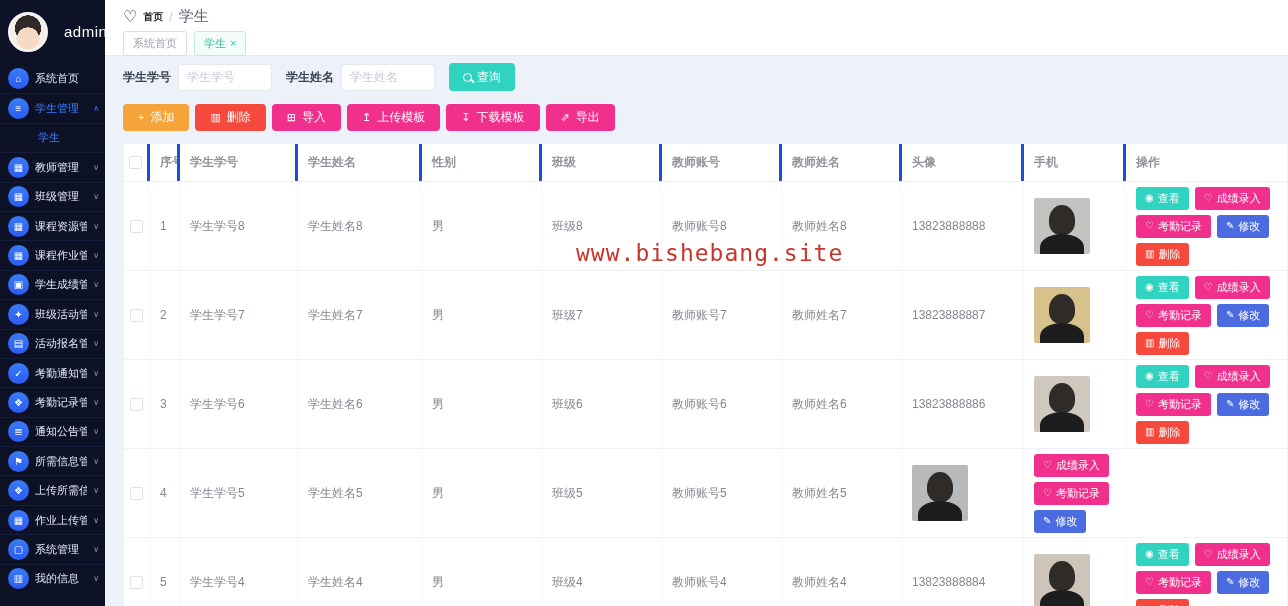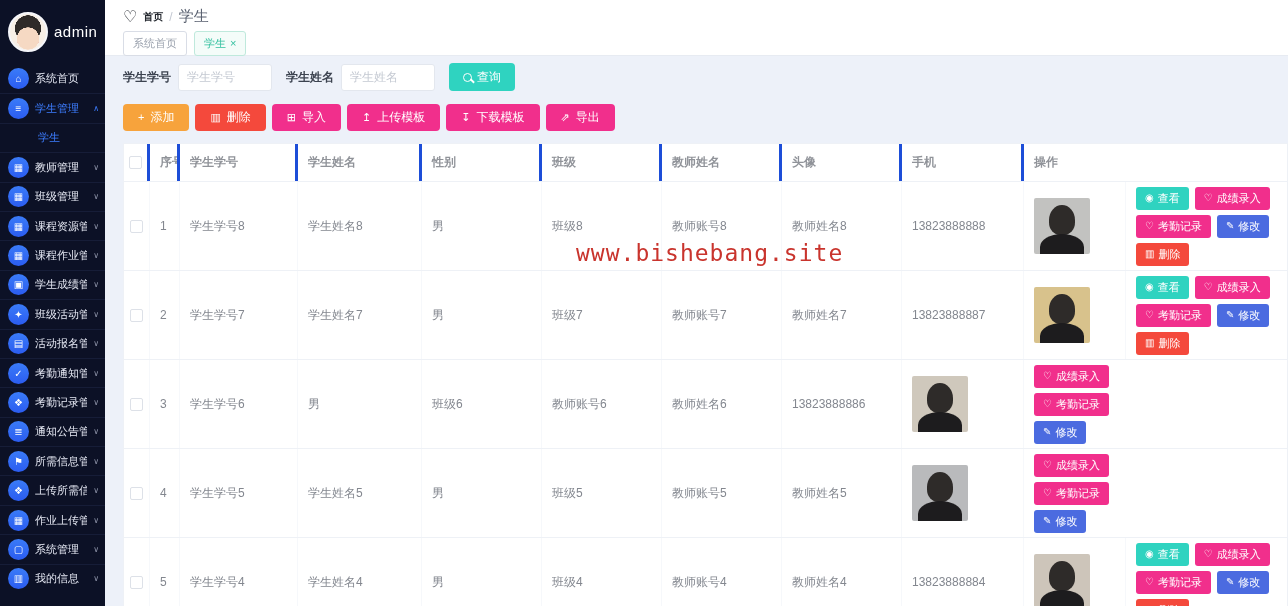--- a/index.html
+++ b/index.html
@@ -2,21 +2,21 @@
 <html><head>
 <meta charset="utf-8">
 <style>
   * { margin:0; padding:0; box-sizing:border-box; }
   html,body { width:1288px; height:606px; overflow:hidden; }
   body { font-family:"Liberation Sans","DejaVu Sans",sans-serif; background:#edf1f9; position:relative; }
   .app { display:flex; width:1288px; height:606px; }
 
   
   .sidebar { width:105px; min-width:105px; height:606px; background:#0c1126; color:#e8eaf3; display:flex; flex-direction:column; }
-  .user { display:flex; align-items:center; gap:6px; padding:11px 6px 10px 8px; height:62px; }
+  .user { display:flex; align-items:center; gap:16px; padding:11px 6px 10px 8px; height:62px; }
   .avatar { width:40px; height:40px; min-width:40px; border-radius:50%;
             background:
               radial-gradient(circle at 50% 68%, #f6d9c3 0 36%, transparent 37%),
               radial-gradient(circle at 30% 75%, #f2c9c0 0 10%, transparent 11%),
               radial-gradient(circle at 70% 75%, #f2c9c0 0 10%, transparent 11%),
               radial-gradient(circle at 50% 40%, #2e2a28 0 46%, transparent 47%),
               #f7efe6;
             border:2px solid #f5f6fa; }
   .uname { font-size:15px; color:#fff; letter-spacing:.5px; }
   .menu { flex:1; display:flex; flex-direction:column; padding-top:2px; }
@@ -244,20 +244,21 @@
       <div class="card">
         <div class="thead" id="thead">
             <div class="th c-cb">
               <span class="cbx"></span>
             </div>
             <div class="th">序号</div>
             <div class="th">学生学号</div>
             <div class="th">学生姓名</div>
             <div class="th">性别</div>
             <div class="th">班级</div>
+            <div class="th">教师账号</div>
             <div class="th">教师姓名</div>
             <div class="th">头像</div>
             <div class="th">手机</div>
             <div class="th">操作</div>
           </div>
         <div id="tbody">
             <div class="trow">
     <div class="td c-cb">
                 <span class="cbx"></span>
               </div>
@@ -332,20 +333,21 @@
     <span class="lb">删除</span>
   </button>
               </div>
   </div>
             <div class="trow">
     <div class="td c-cb">
                 <span class="cbx"></span>
               </div>
     <div class="td">3</div>
     <div class="td">学生学号6</div>
+    <div class="td">学生姓名6</div>
     <div class="td">男</div>
     <div class="td">班级6</div>
     <div class="td">教师账号6</div>
     <div class="td">教师姓名6</div>
     <div class="td">13823888886</div>
     <div class="td">
                 <span class="photo" style="background: rgb(207, 200, 188);"></span>
               </div>
     <div class="td c-ops">
                 <button class="op st-teal">

